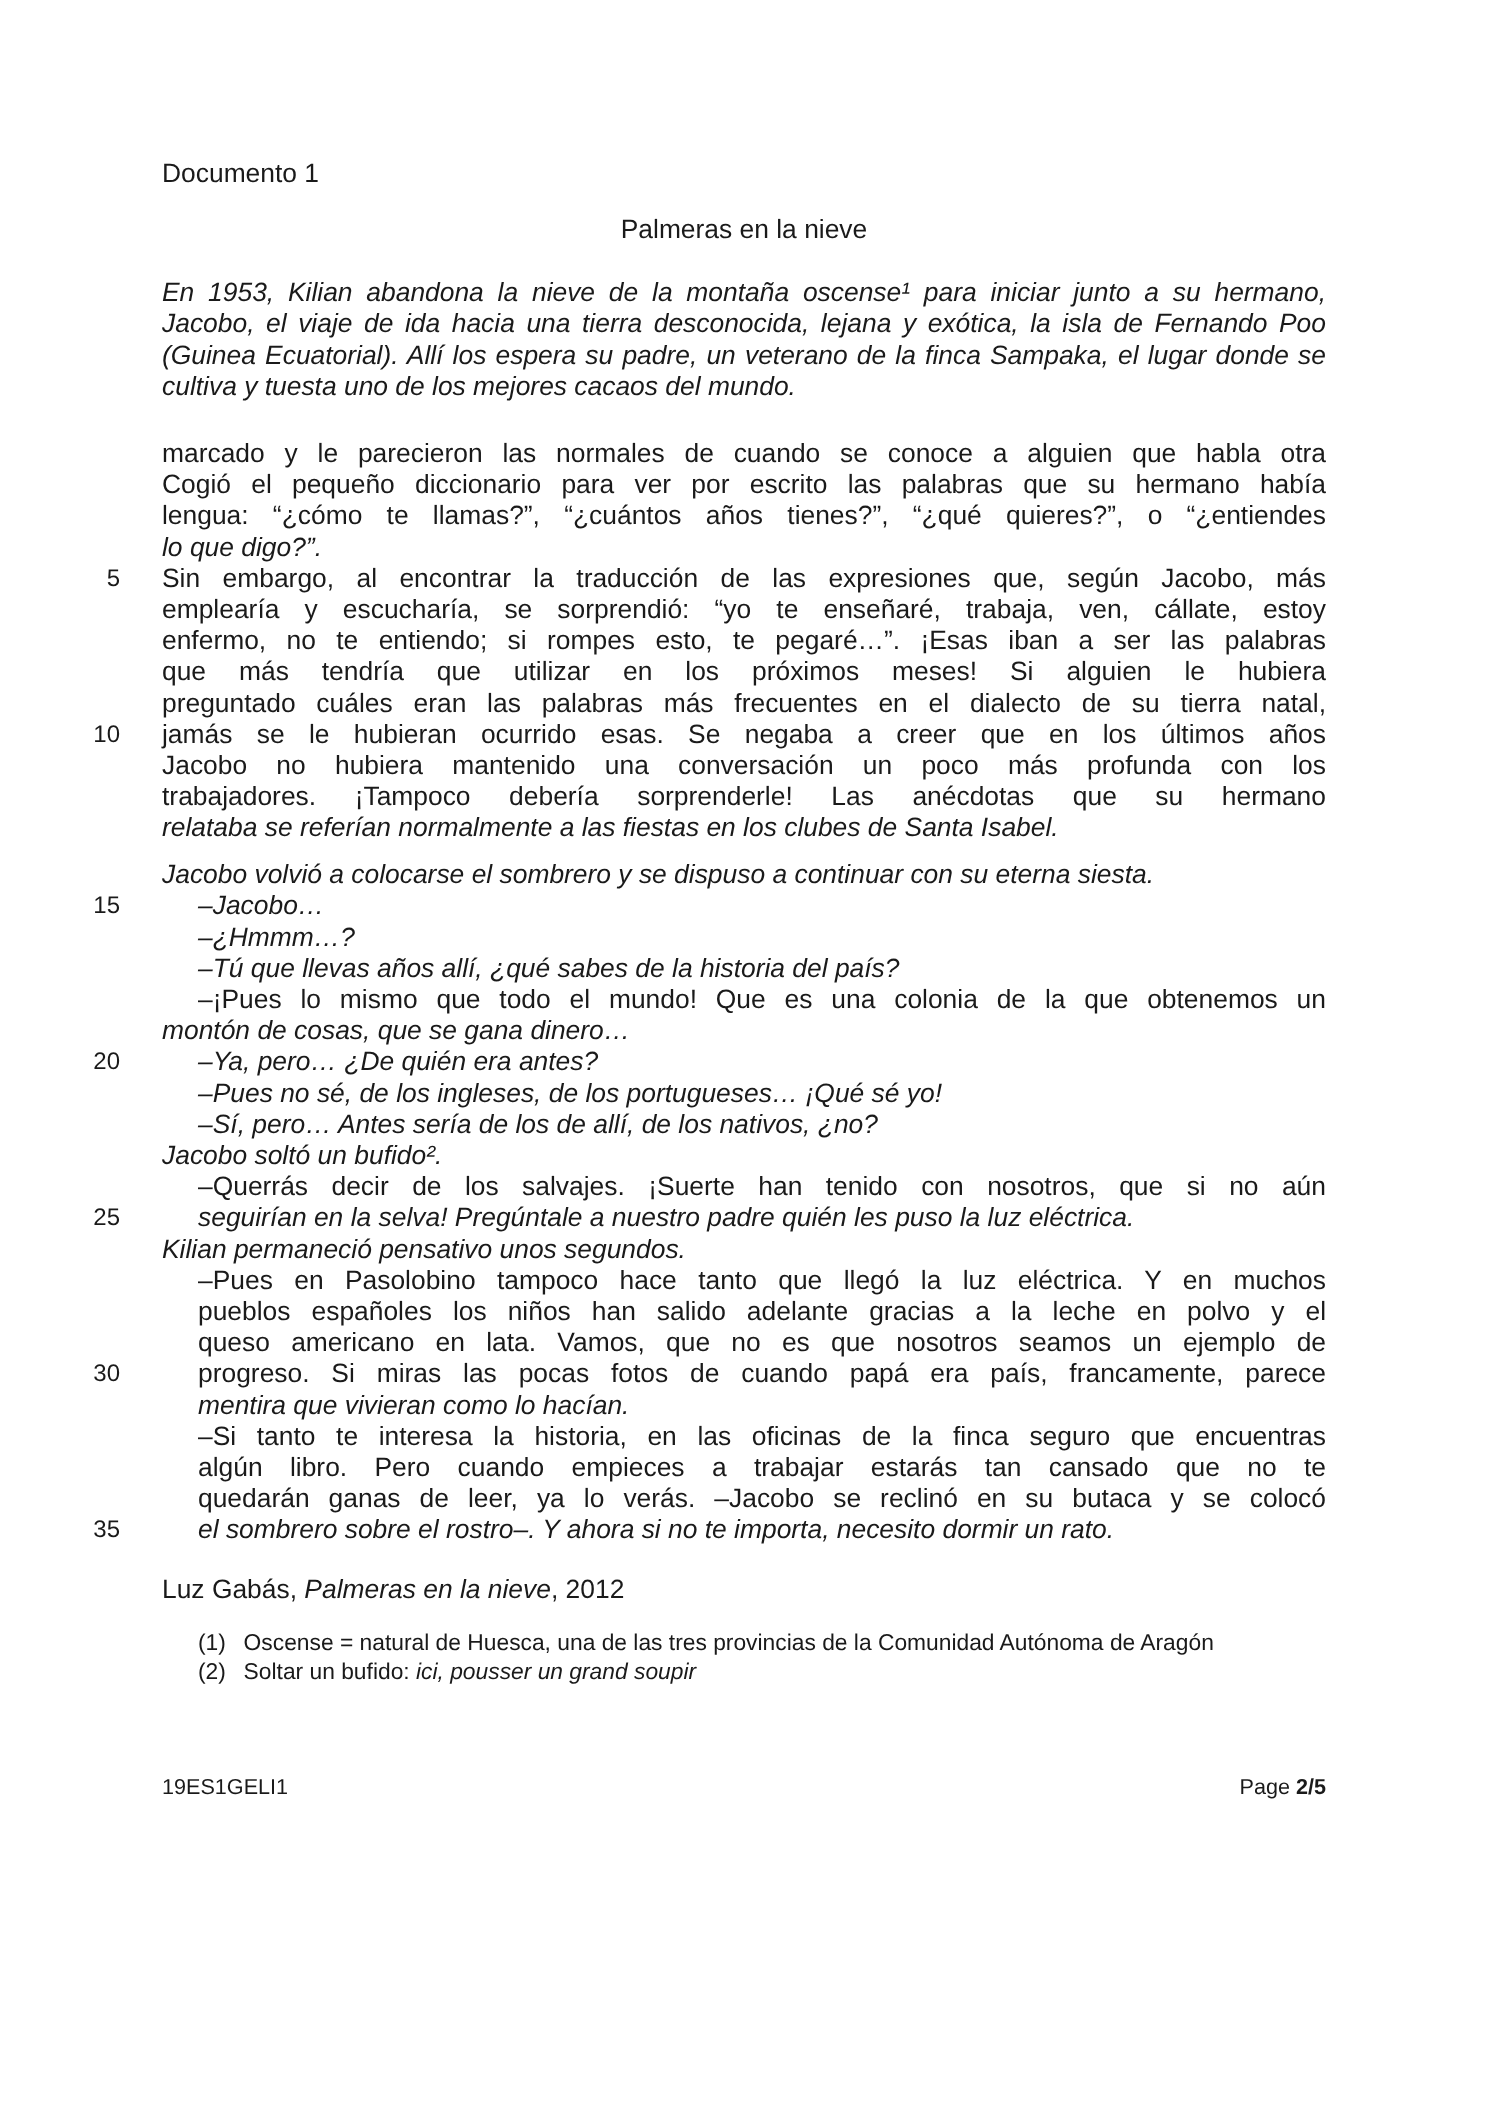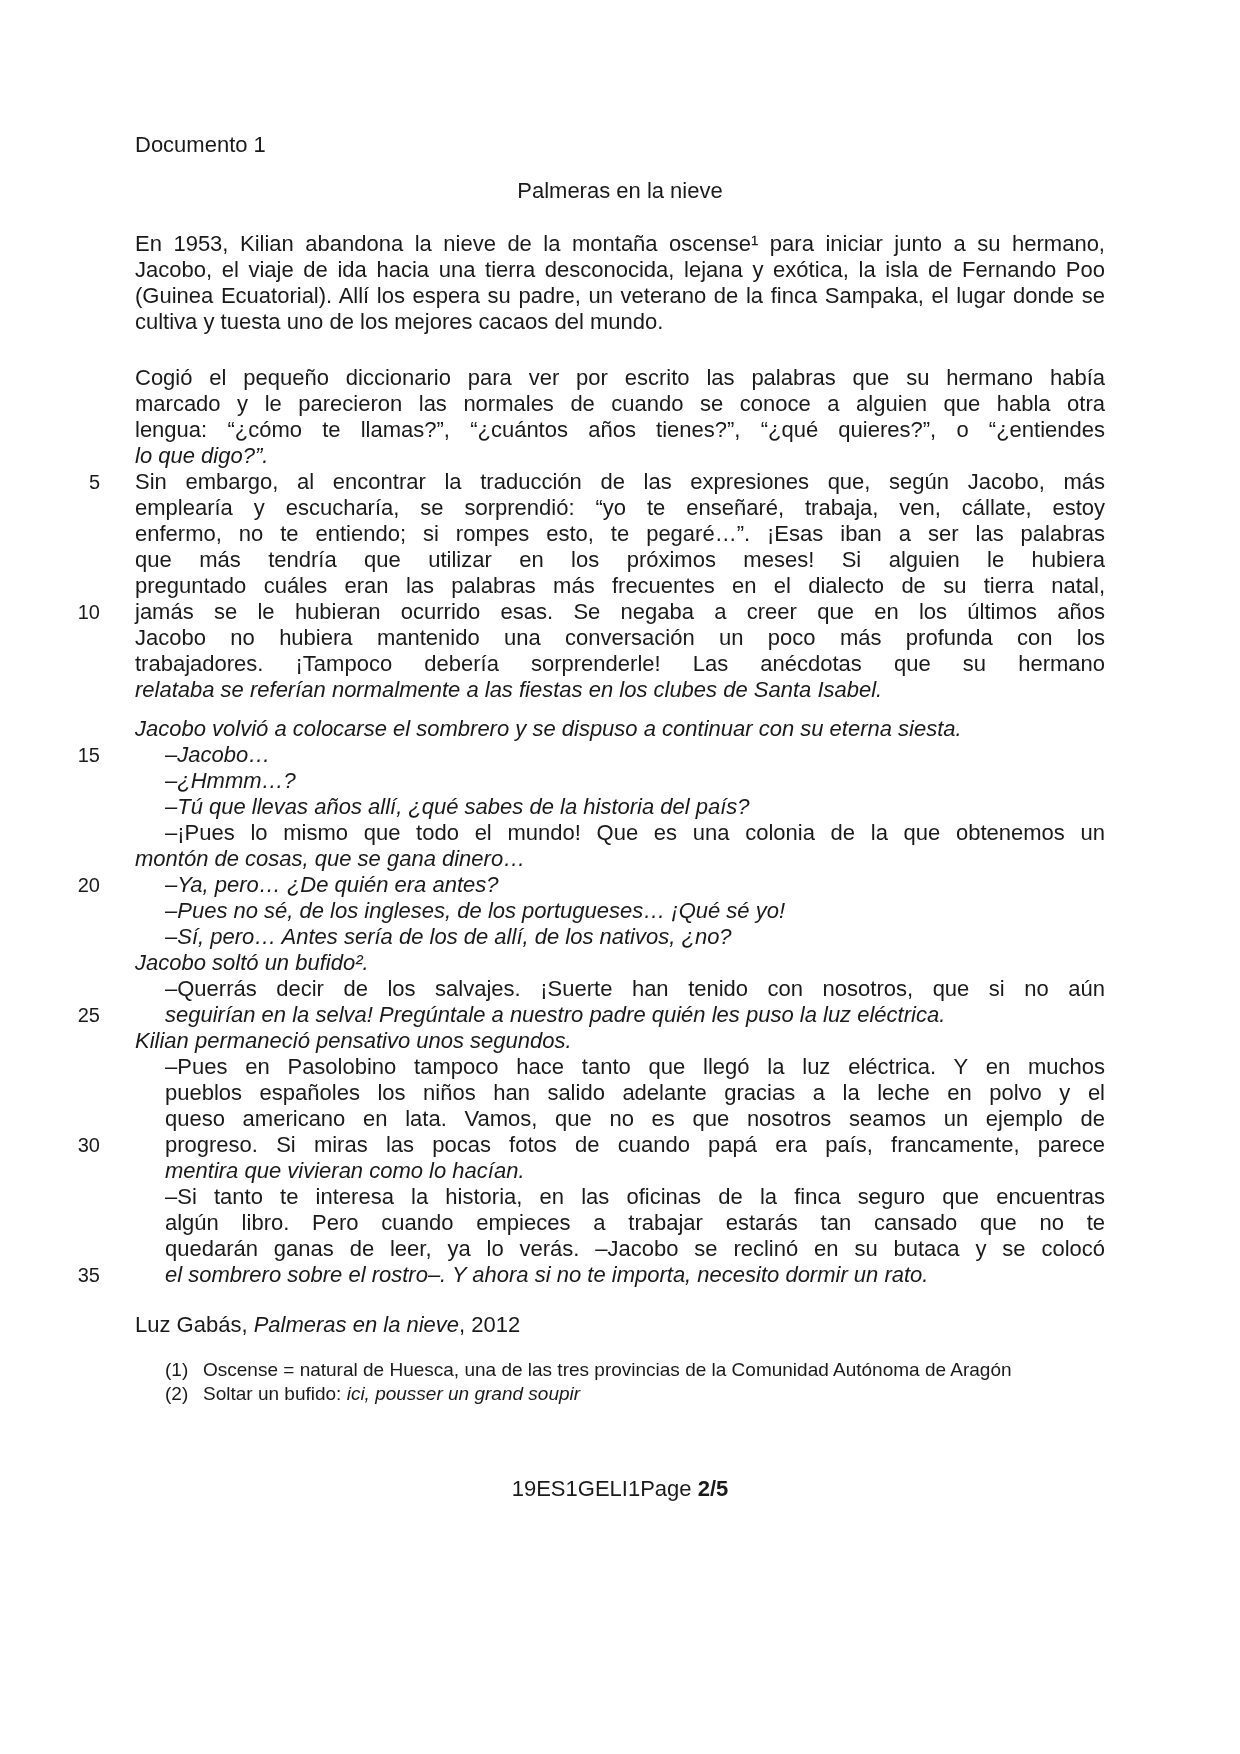--- a/index.html
+++ b/index.html
@@ -25,20 +25,21 @@
   .doc-title {
     margin-top: 20px;
     font-size: 22px;
     line-height: 26px;
     text-align: center;
   }
   .intro {
     margin-top: 27px;
     font-size: 22px;
     line-height: 26px;
+    font-style: italic;
     text-align: justify;
   }
   .body-lines {
     margin-top: 30px;
     font-size: 22px;
     line-height: 26px;
   }
   .line-row { position: relative; }
   .line-row.gap { margin-top: 13px; }
   .line-num {
@@ -67,44 +68,44 @@
   }
   .footnote { display: flex; padding-left: 30px; }
   .fn-marker { flex: none; width: 38px; }
   .fn-body { flex: 1 1 auto; max-width: 872px; }
   .footer {
     position: absolute;
     left: 135px;
     top: 1476px;
     width: 970px;
     display: flex;
-    justify-content: center;
-    font-size: 22px;
+    justify-content: space-between;
+    font-size: 18px;
     line-height: 26px;
   }
   .page-num-bold { font-weight: bold; }
 </style>
 </head>
 <body>
 
 <div class="sheet">
   <div class="content">
 
     <div class="doc-label">Documento 1</div>
 
     <div class="doc-title">Palmeras en la nieve</div>
 
     <div class="intro">En 1953, Kilian abandona la nieve de la montaña oscense¹ para iniciar junto a su hermano, Jacobo, el viaje de ida hacia una tierra desconocida, lejana y exótica, la isla de Fernando Poo (Guinea Ecuatorial). Allí los espera su padre, un veterano de la finca Sampaka, el lugar donde se cultiva y tuesta uno de los mejores cacaos del mundo.</div>
 
     <div class="body-lines">
         <div class="line-row">
+          <div class="line-text just">marcado y le parecieron las normales de cuando se conoce a alguien que habla otra</div>
+        </div>
+        <div class="line-row">
           <div class="line-text just">Cogió el pequeño diccionario para ver por escrito las palabras que su hermano había</div>
-        </div>
-        <div class="line-row">
-          <div class="line-text just">marcado y le parecieron las normales de cuando se conoce a alguien que habla otra</div>
         </div>
         <div class="line-row">
           <div class="line-text just">lengua: “¿cómo te llamas?”, “¿cuántos años tienes?”, “¿qué quieres?”, o “¿entiendes</div>
         </div>
         <div class="line-row">
           <div class="line-text left">lo que digo?”.</div>
         </div>
         <div class="line-row">
           <span class="line-num">5</span>
           <div class="line-text just">Sin embargo, al encontrar la traducción de las expresiones que, según Jacobo, más</div>

